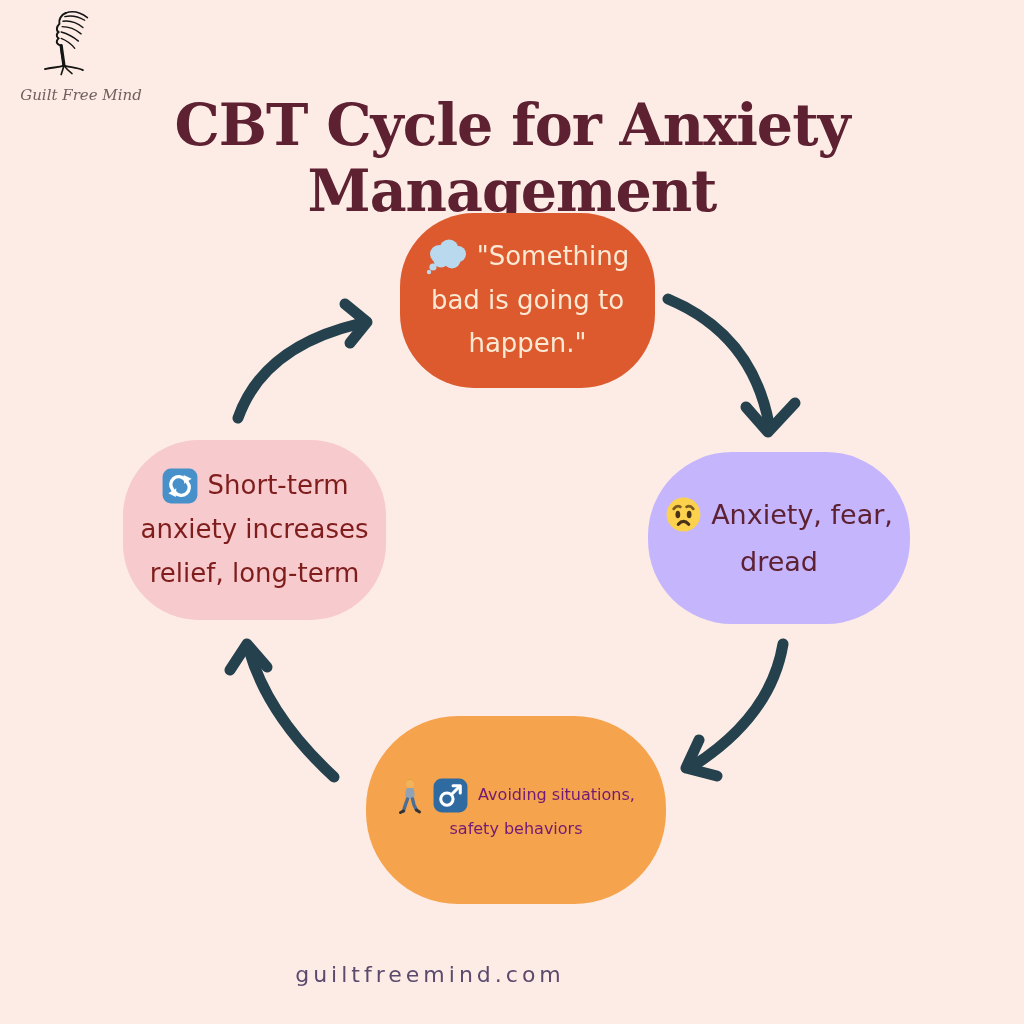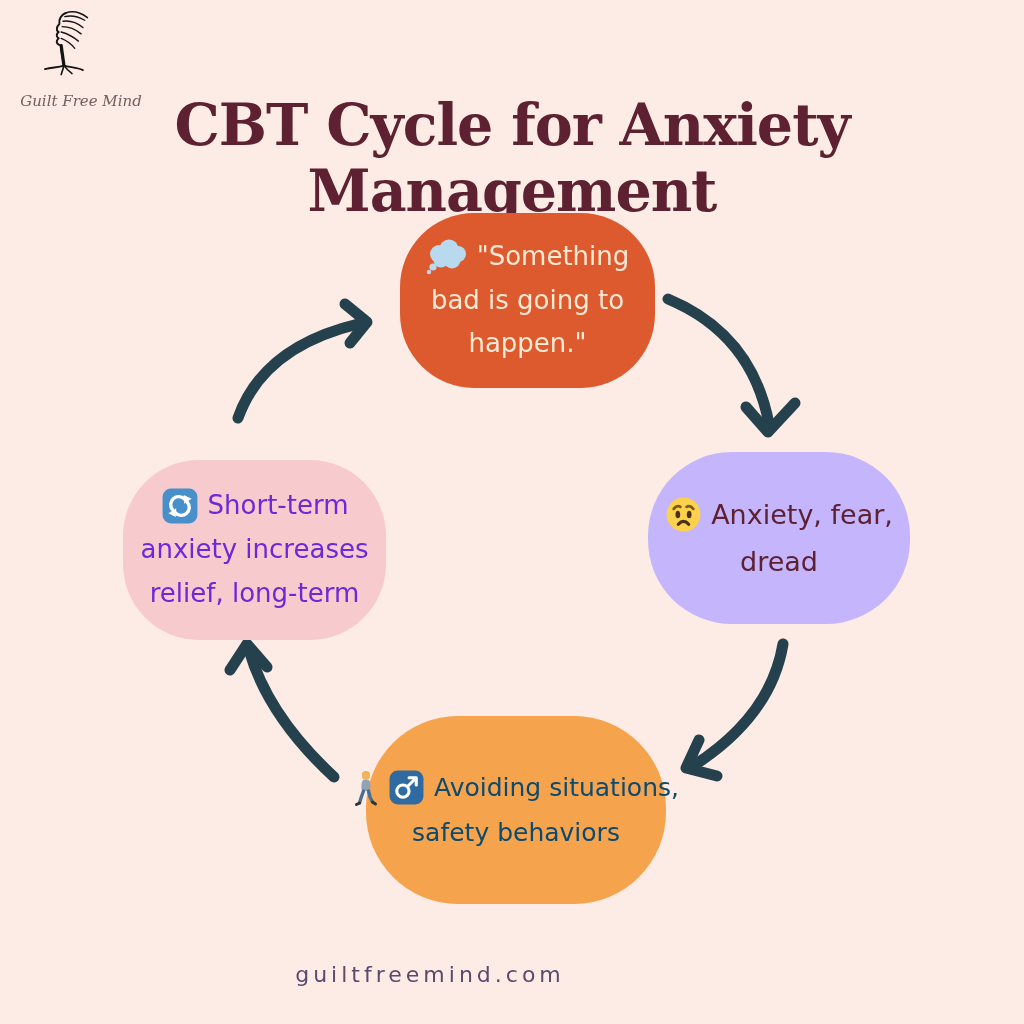--- a/index.html
+++ b/index.html
@@ -12,21 +12,21 @@
     background: #fdece5;
     overflow: hidden;
   }
 
   
   .logo { position: absolute; left: 6px; top: 4px; width: 160px; }
   .logo-icon { display: block; margin-left: 18px; }
   .logo-text {
     display: block; width: 150px; text-align: center;
     font-family: "DejaVu Serif", serif; font-style: italic;
-    font-size: 15px; color: #6f6060; margin-top: 12px;
+    font-size: 15px; color: #6f6060; margin-top: 6px;
   }
 
   
   .title {
     position: absolute; left: 112px; top: 56px; width: 800px;
     text-align: center;
     font-family: "DejaVu Serif", serif; font-weight: 700;
     font-size: 57px; line-height: 1.15; letter-spacing: -1px;
     color: #5d2132;
     margin-top: 36px;
@@ -49,26 +49,26 @@
     color: #fbe9d4; font-size: 26px; line-height: 1.68;
   }
   .box-emotion {
     left: 648px; top: 452px; width: 262px; height: 172px;
     background: #c4b5fd; border-radius: 84px;
     color: #5d2132; font-size: 27px; line-height: 1.75;
   }
   .box-behavior {
     left: 366px; top: 716px; width: 300px; height: 188px;
     background: #f6a34d; border-radius: 92px;
-    color: #0c4a6e; font-size: 25px; line-height: 1.8;
+    color: #701a75; font-size: 16px; line-height: 1.8;
   }
   .box-relief {
-    left: 123px; top: 460px; width: 263px; height: 180px;
+    left: 123px; top: 440px; width: 263px; height: 180px;
     background: #f7cacd; border-radius: 76px;
-    color: #6d28d9; font-size: 26px; line-height: 1.68;
+    color: #7f1d1d; font-size: 26px; line-height: 1.68;
   }
 
   
   .arrows { position: absolute; left: 0; top: 0; pointer-events: none; }
 
   
   .footer {
     position: absolute; left: 0; top: 962px; width: 860px;
     text-align: center; font-size: 22px; letter-spacing: 4px;
     color: #5b4a6e;

